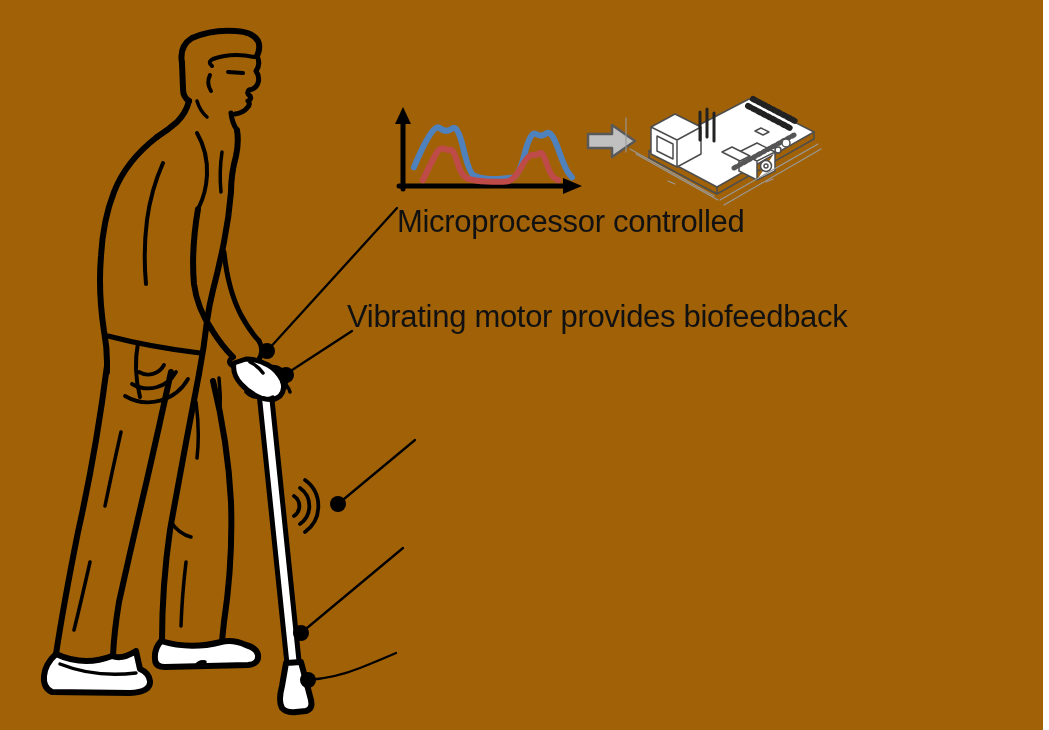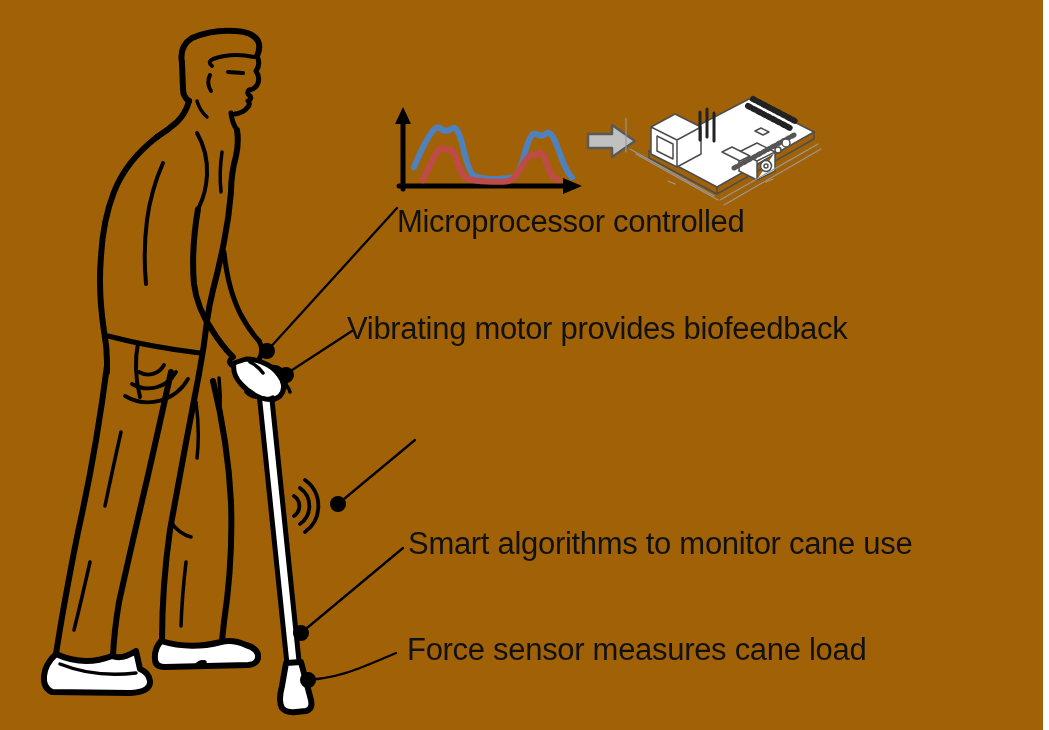--- a/index.html
+++ b/index.html
@@ -131,17 +131,15 @@
   <g fill="#000" stroke="none">
     <circle cx="267" cy="351" r="8"></circle>
     <circle cx="286" cy="375" r="8"></circle>
     <circle cx="338" cy="504" r="8"></circle>
     <circle cx="301" cy="633" r="8"></circle>
     <circle cx="308" cy="680" r="8"></circle>
   </g>
 </svg>
 
 <div class="label" style="left:397px;top:205px">Microprocessor controlled</div>
-<div class="label" style="left:347px;top:312px">Vibrating motor provides biofeedback</div>
-<div class="label" style="left:408px;top:527px">Smart algorithms to monitor cane use</div>
-<div class="label" style="left:407px;top:633px">Force sensor measures cane load</div>
+<div class="label" style="left:347px;top:300px">Vibrating motor provides biofeedback</div>
 
 </div>
 
 </body></html>

